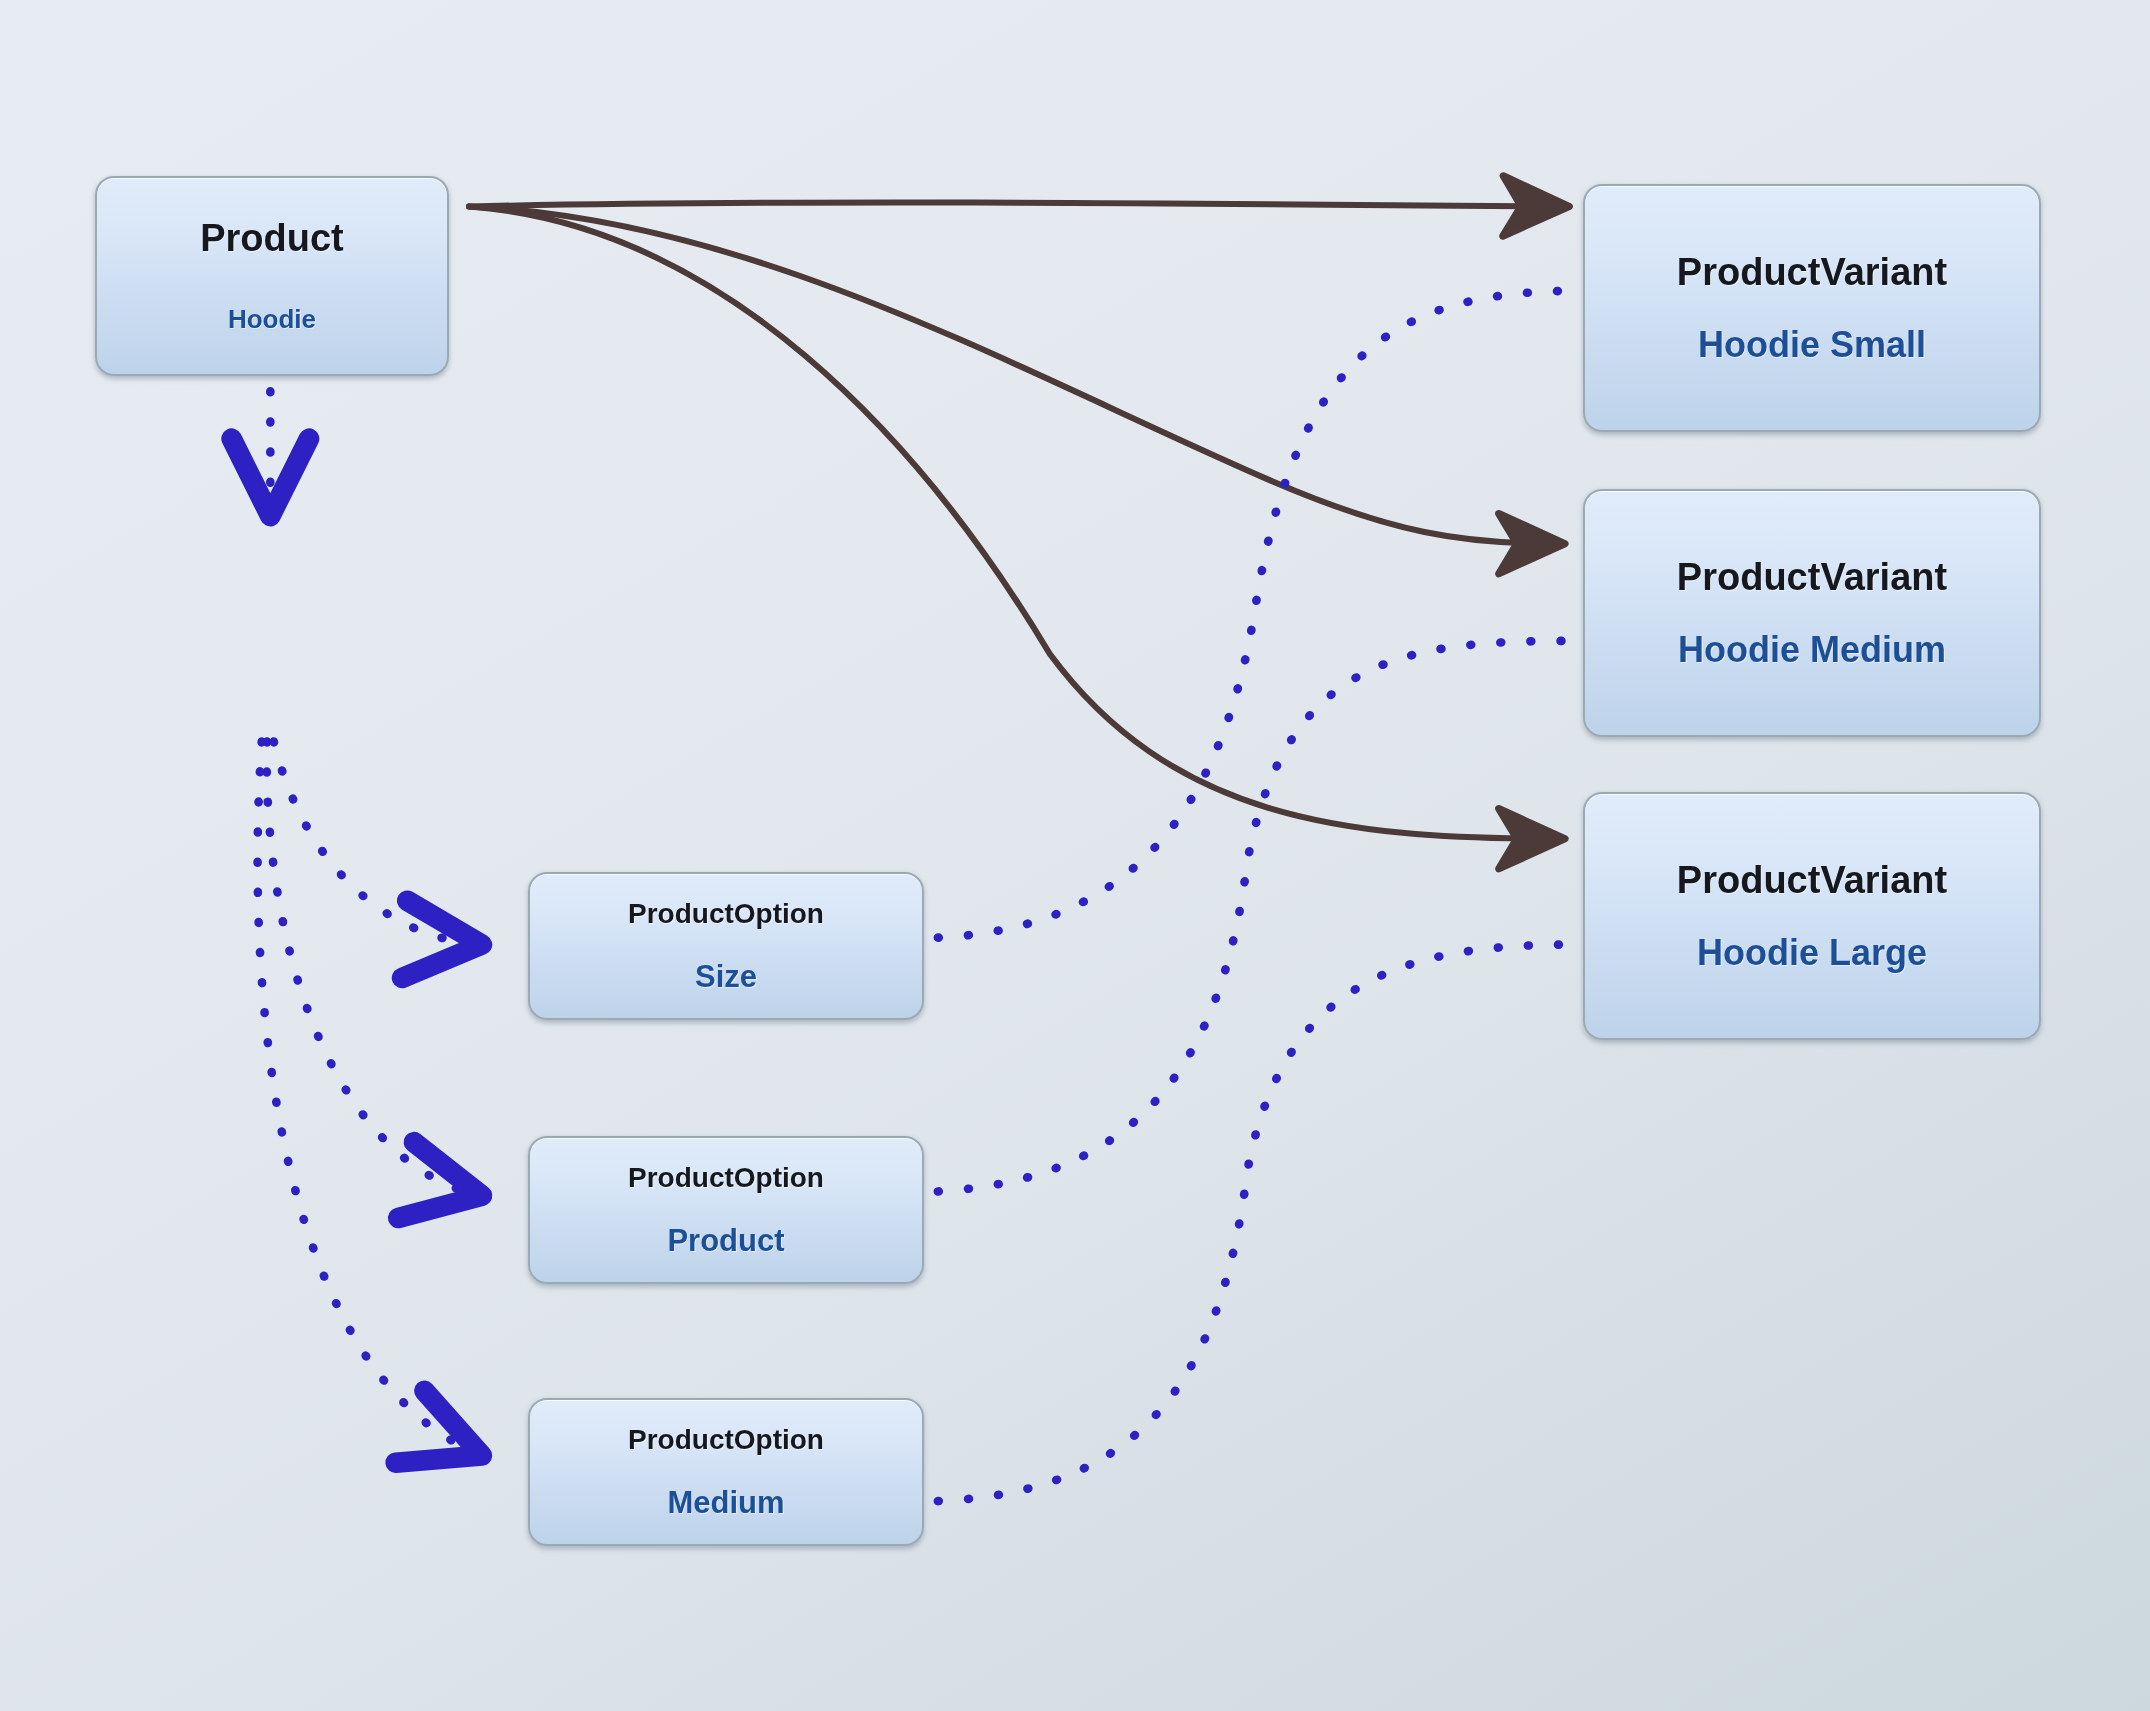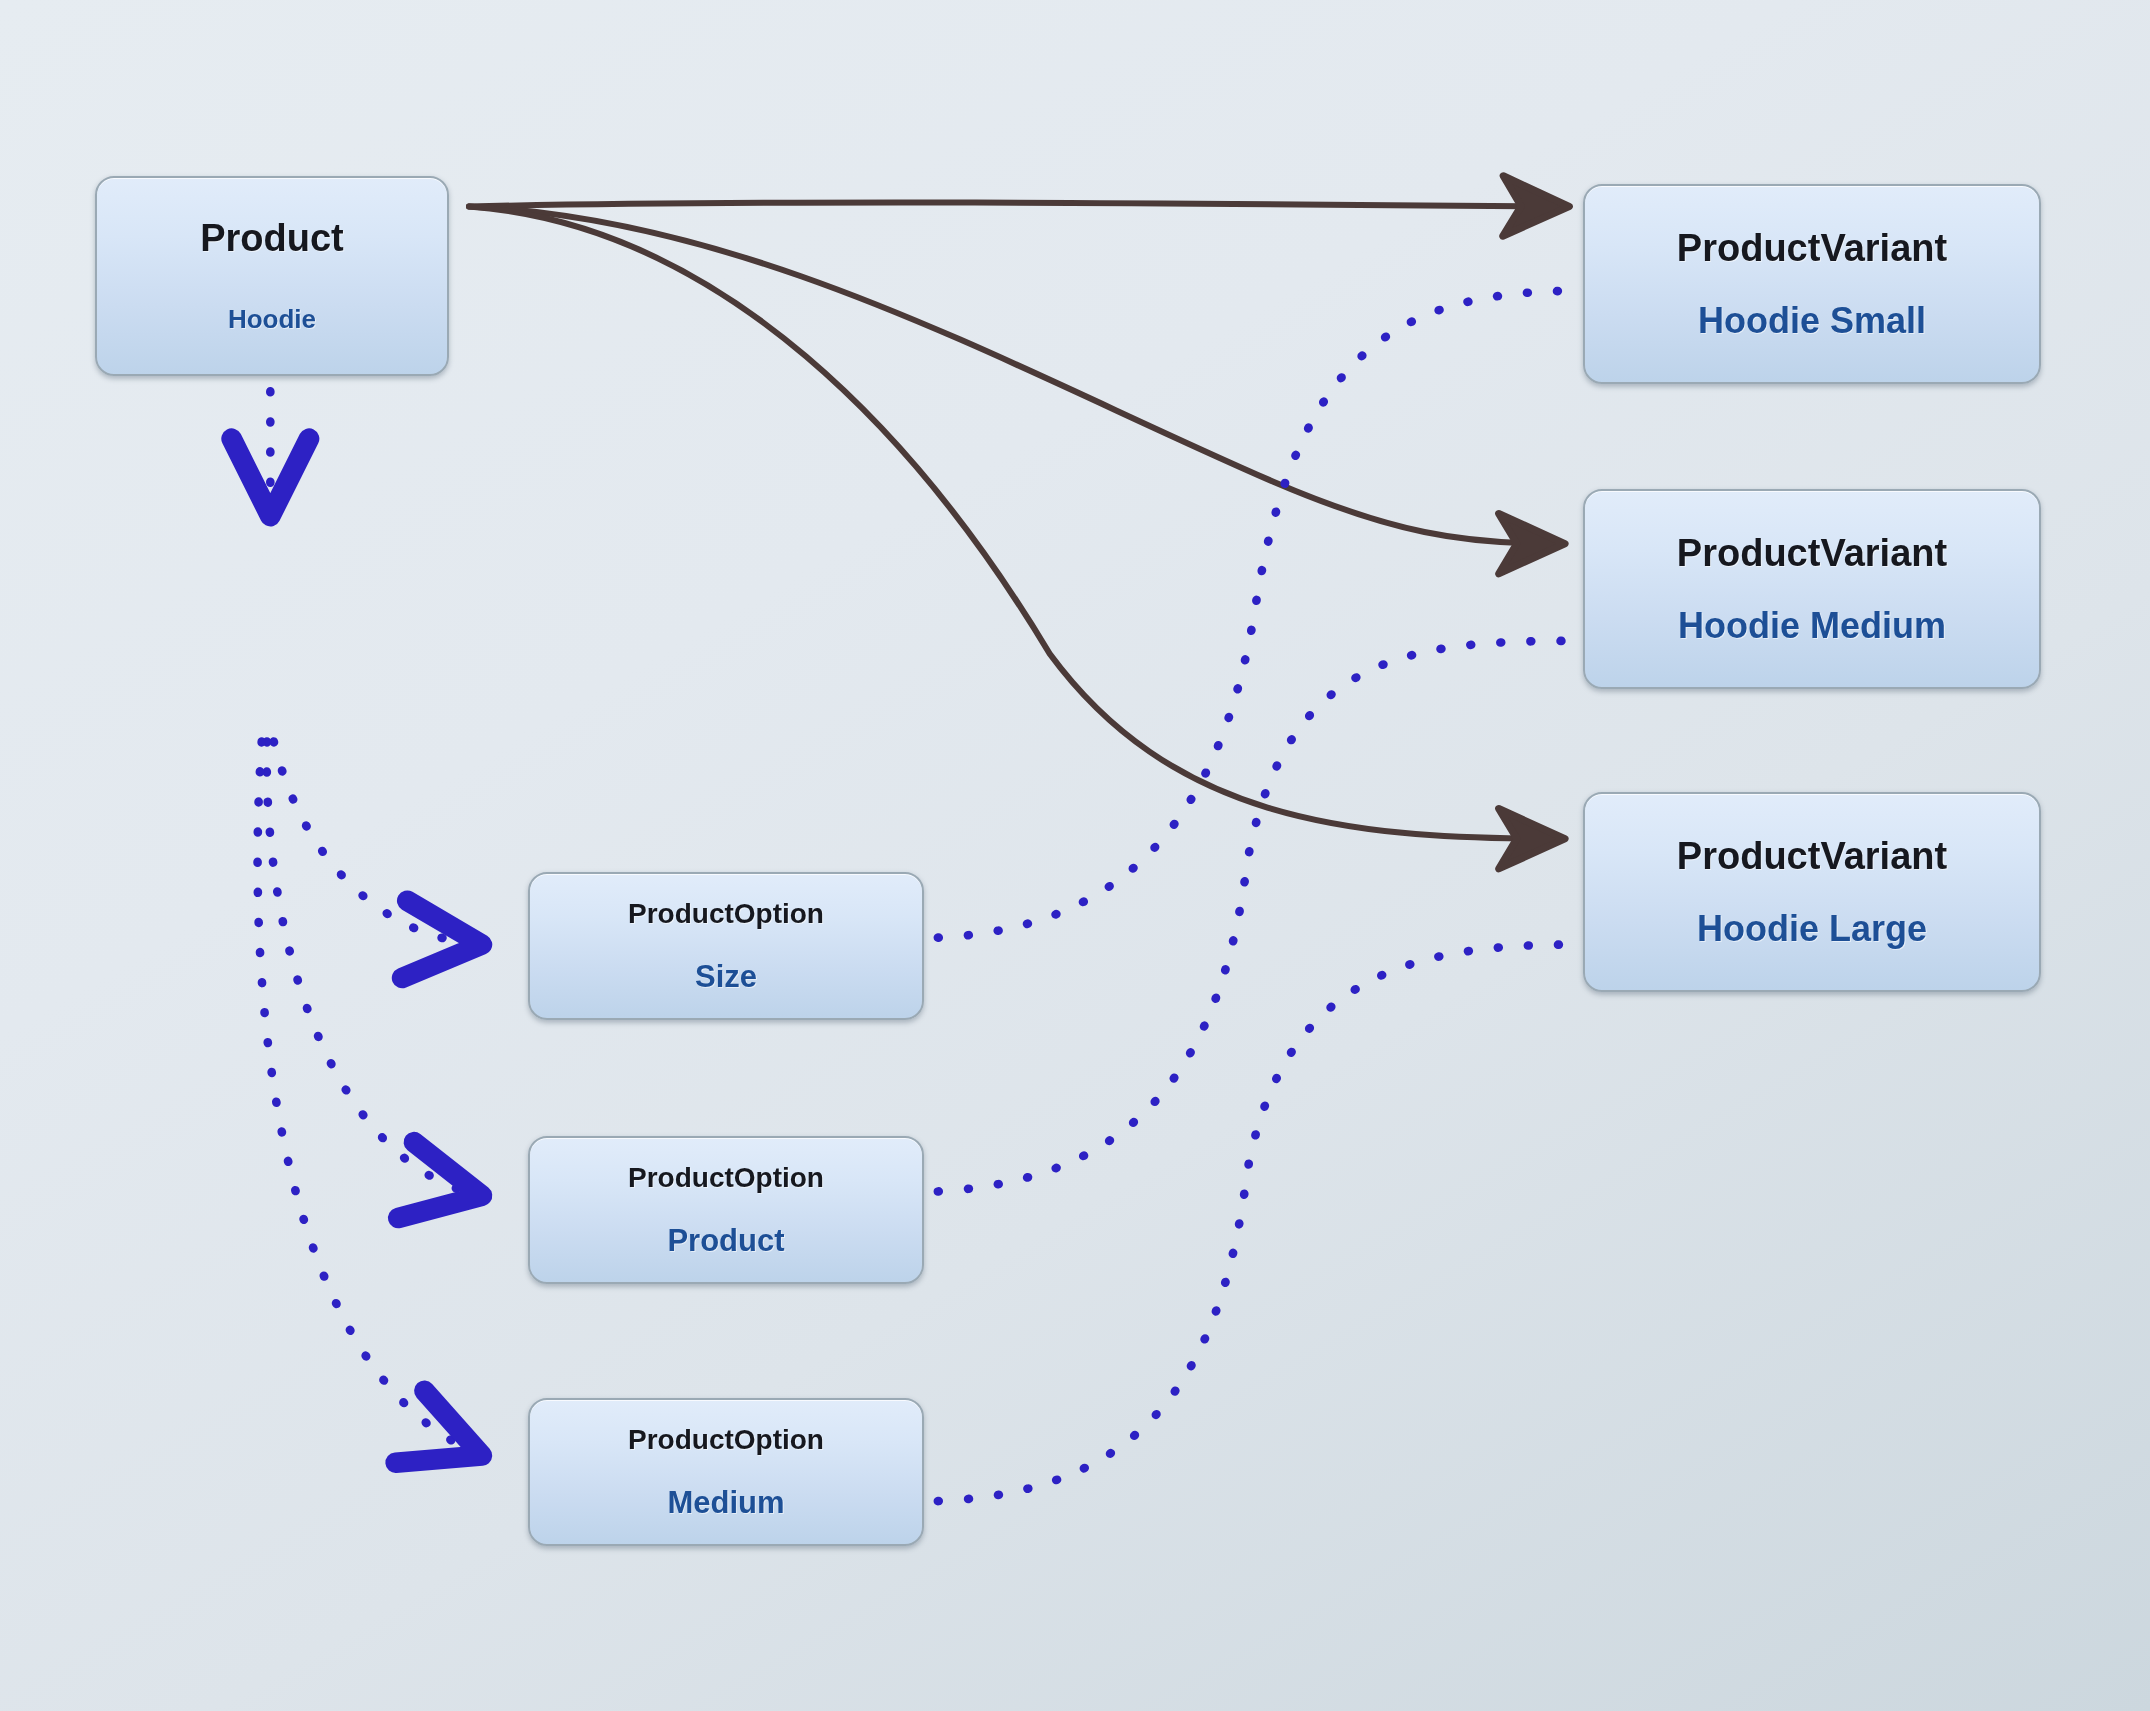--- a/index.html
+++ b/index.html
@@ -64,21 +64,21 @@
 
   
   .node-option { left: 528px; width: 396px; height: 148px; }
   #node-option-small  { top: 872px; }
   #node-option-medium { top: 1136px; }
   #node-option-large  { top: 1398px; }
   .node-option .type { font-size: 28px; margin-bottom: 33px; }
   .node-option .name { font-size: 31px; }
 
   
-  .node-variant { left: 1583px; width: 458px; height: 200px; }
+  .node-variant { left: 1583px; width: 458px; height: 248px; }
   #node-variant-small  { top: 184px; }
   #node-variant-medium { top: 489px; }
   #node-variant-large  { top: 792px; }
   .node-variant .type { font-size: 38px; margin-bottom: 33px; }
   .node-variant .name { font-size: 36px; }
 </style>
 </head>
 <body>
 
 <div id="canvas">

